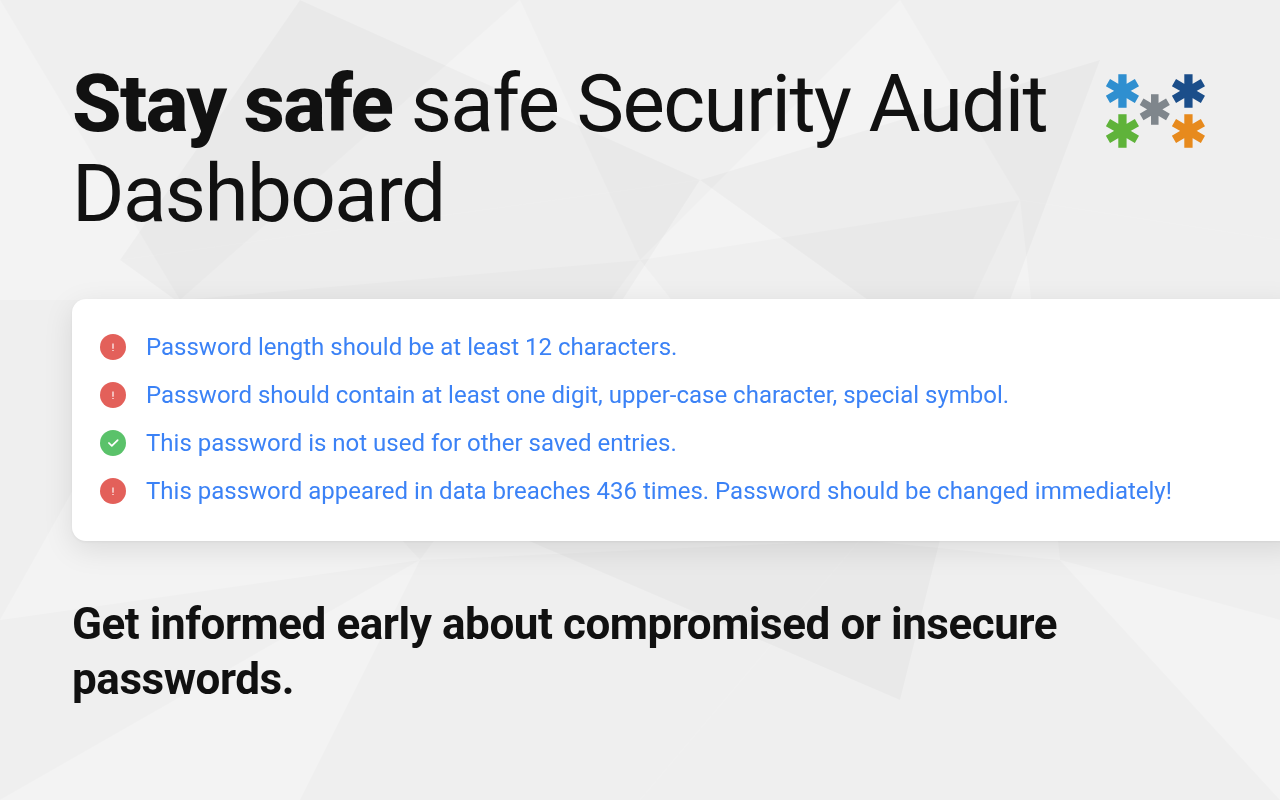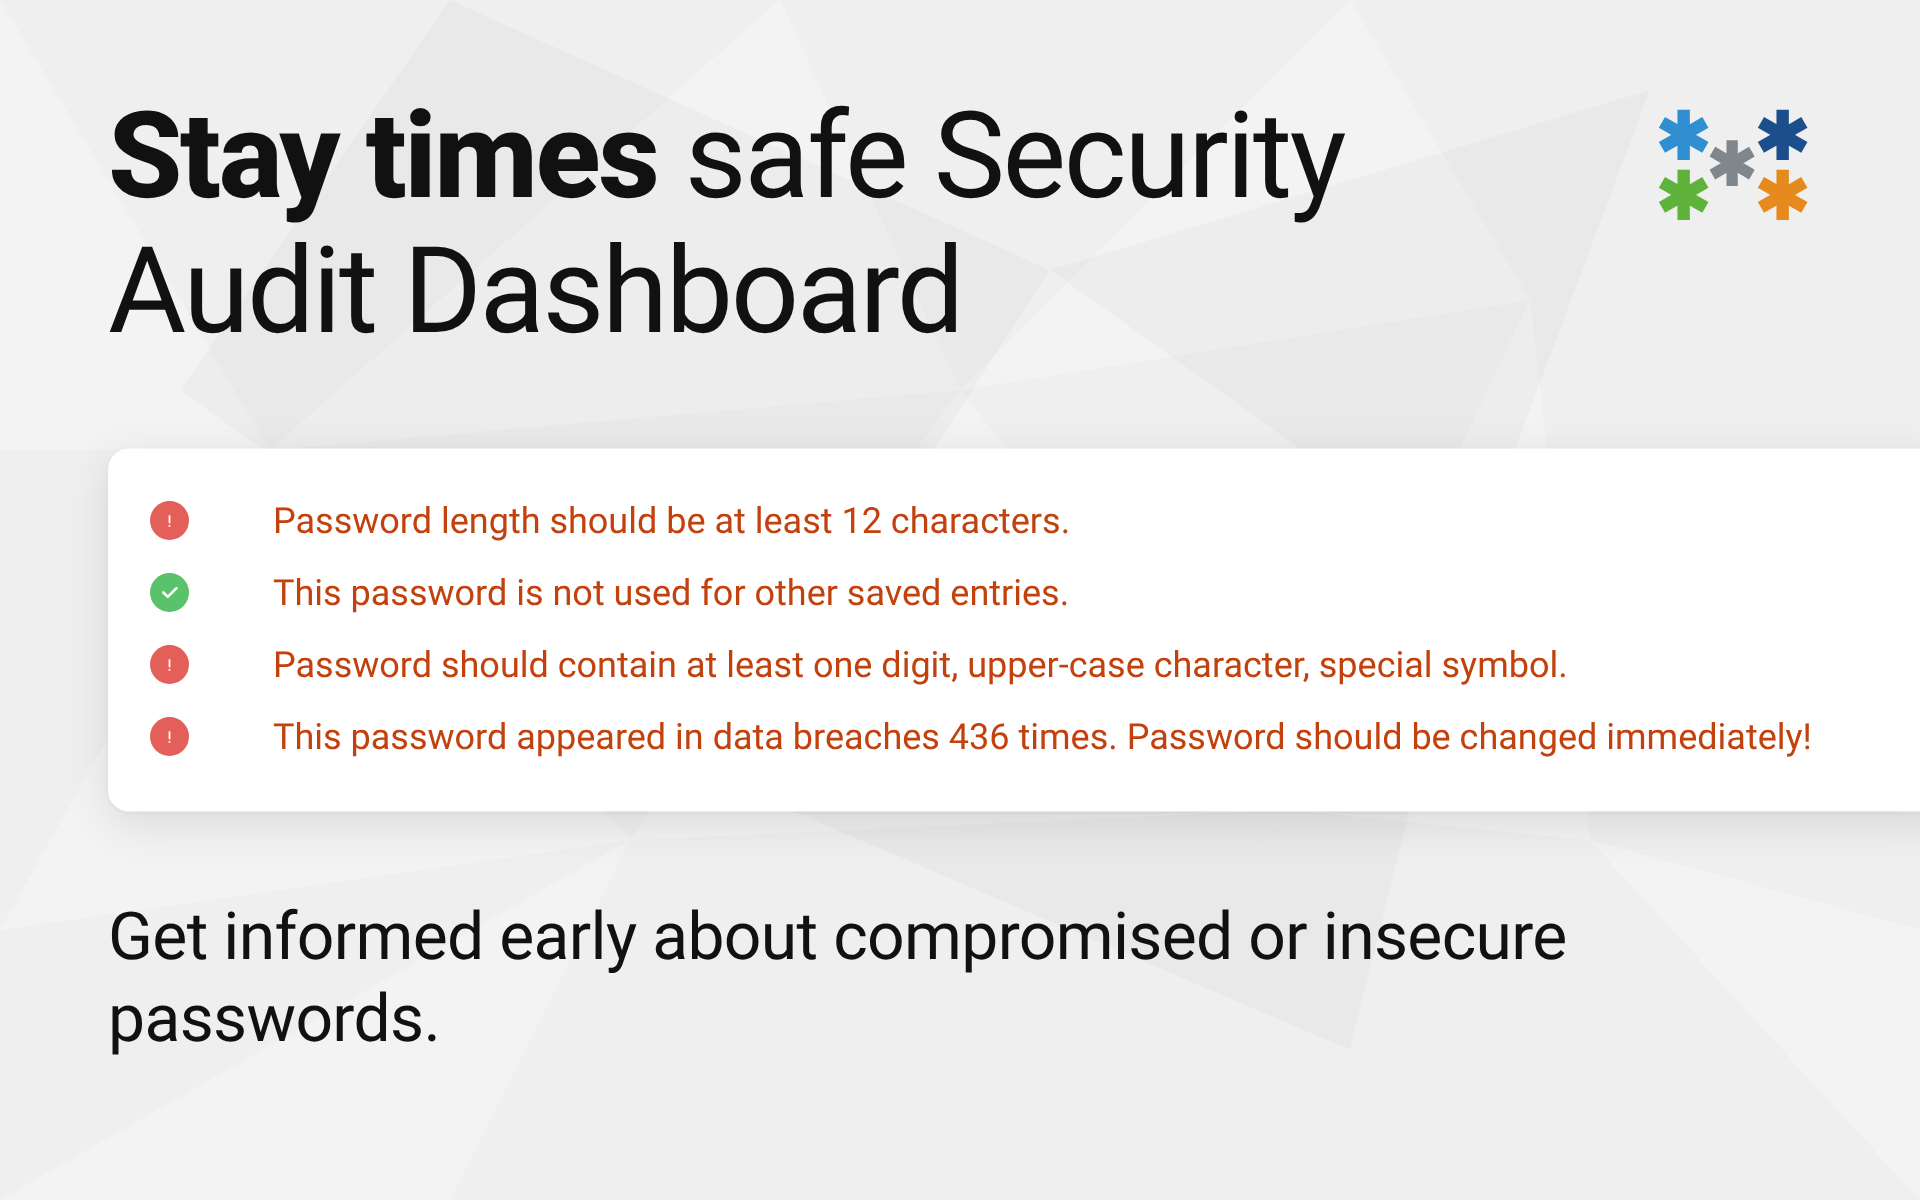--- a/index.html
+++ b/index.html
@@ -70,31 +70,30 @@
     flex: 0 0 auto;
     width: 26px; height: 26px;
     border-radius: 50%;
     display: flex; align-items: center; justify-content: center;
   }
   .rule-icon.error { background: #e3605a; }
   .rule-icon.ok    { background: #5ac26a; }
   .rule-icon svg { width: 14px; height: 14px; display:block; }
   .rule-text {
     font-size: 24px;
-    color: #c2410c;
+    color: #3b82f6;
     font-weight: 400;
-    margin-left: 36px;
   }
 
   .subhead {
     margin-top: 56px;
     font-size: 44px;
     line-height: 1.25;
     color: #111;
-    font-weight: 400;
+    font-weight: 700;
     max-width: 1080px;
     letter-spacing: -0.01em;
   }
 </style>
 </head>
 <body>
 
 <svg class="bg-poly" width="1280" height="800" viewBox="0 0 1280 800">
   <g fill="#000" fill-opacity="0.015">
     <polygon points="0,0 520,0 180,300"></polygon>
@@ -113,21 +112,21 @@
     <polygon points="700,180 1100,60 980,380"></polygon>
     <polygon points="120,260 700,180 480,520"></polygon>
     <polygon points="480,520 980,380 900,700"></polygon>
   </g>
 </svg>
 
 <div class="content">
 
   <div class="header-row">
     <h1 class="headline">
-      <span class="bold">Stay times</span><span> safe Security Audit Dashboard</span>
+      <span class="bold">Stay safe</span><span> safe Security Audit Dashboard</span>
     </h1>
     <div class="logo">
       <span class="asterisk ast-blue">✱</span>
       <span class="asterisk ast-navy">✱</span>
       <span class="asterisk ast-gray">✱</span>
       <span class="asterisk ast-green">✱</span>
       <span class="asterisk ast-orange">✱</span>
     </div>
   </div>
 
@@ -137,35 +136,35 @@
       <div class="rule">
         <span class="rule-icon error">
           <svg viewBox="0 0 24 24">
               <path fill="#fff" d="M11 6h2v9h-2zM11 17h2v2h-2z"></path>
             </svg>
         </span>
         <span class="rule-text">Password length should be at least 12 characters.</span>
       </div>
 
       <div class="rule">
+        <span class="rule-icon error">
+          <svg viewBox="0 0 24 24">
+              <path fill="#fff" d="M11 6h2v9h-2zM11 17h2v2h-2z"></path>
+            </svg>
+        </span>
+        <span class="rule-text">Password should contain at least one digit, upper-case character, special symbol.</span>
+      </div>
+
+      <div class="rule">
         <span class="rule-icon ok">
           <svg viewBox="0 0 24 24">
               <path fill="none" stroke="#fff" stroke-width="3" stroke-linecap="round" stroke-linejoin="round" d="M5 12l5 5L20 7"></path>
             </svg>
         </span>
         <span class="rule-text">This password is not used for other saved entries.</span>
-      </div>
-
-      <div class="rule">
-        <span class="rule-icon error">
-          <svg viewBox="0 0 24 24">
-              <path fill="#fff" d="M11 6h2v9h-2zM11 17h2v2h-2z"></path>
-            </svg>
-        </span>
-        <span class="rule-text">Password should contain at least one digit, upper-case character, special symbol.</span>
       </div>
 
       <div class="rule">
         <span class="rule-icon error">
           <svg viewBox="0 0 24 24">
               <path fill="#fff" d="M11 6h2v9h-2zM11 17h2v2h-2z"></path>
             </svg>
         </span>
         <span class="rule-text">This password appeared in data breaches 436 times. Password should be changed immediately! </span>
       </div>

